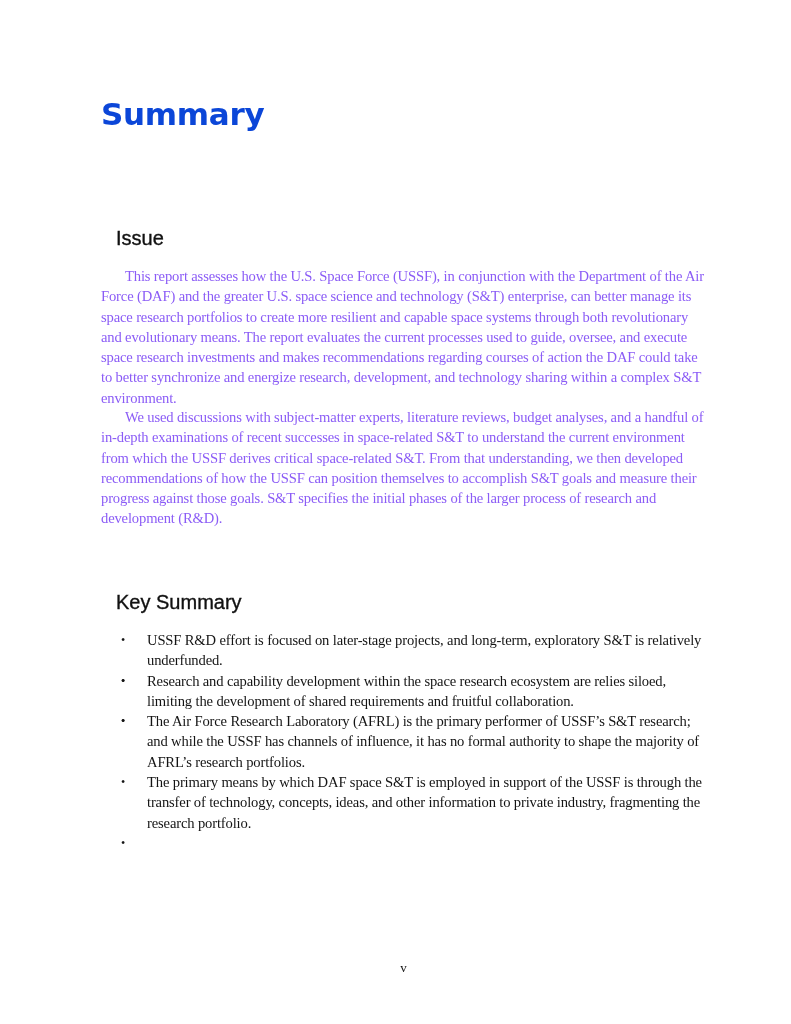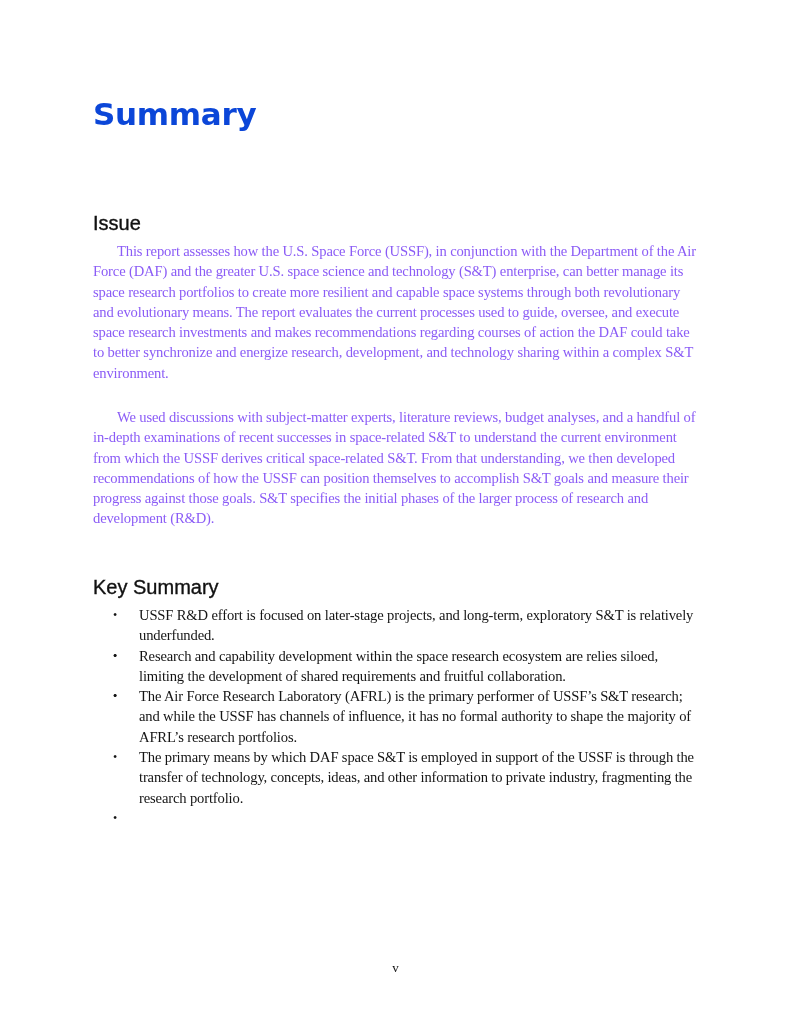--- a/index.html
+++ b/index.html
@@ -8,21 +8,21 @@
       background: #ffffff;
     }
     body {
       width: 791px;
       height: 1024px;
       position: relative;
       overflow: hidden;
     }
     .page {
       position: absolute;
-      left: 0; top: 0;
+      left: 8px; top: 0;
       width: 711px;
       height: 1024px;
     }
     .title {
       position: absolute;
       left: 93px;
       top: 92px;
       margin: 0;
       font-family: "DejaVu Sans", sans-serif;
       font-weight: bold;
@@ -30,21 +30,21 @@
       letter-spacing: -0.3px;
       color: #0b46d8;
       line-height: 44px;
     }
     .section {
       position: absolute;
       left: 93px;
       width: 610px;
     }
     .section h2 {
-      margin: 0;
+      margin: 15px;
       font-family: "Liberation Sans", sans-serif;
       font-weight: normal;
       font-size: 20px;
       color: #111111;
       line-height: 26px;
       -webkit-text-stroke: 0.35px #111;
     }
     .section p {
       margin: 5px 0 0 0;
       font-family: "Liberation Serif", serif;

